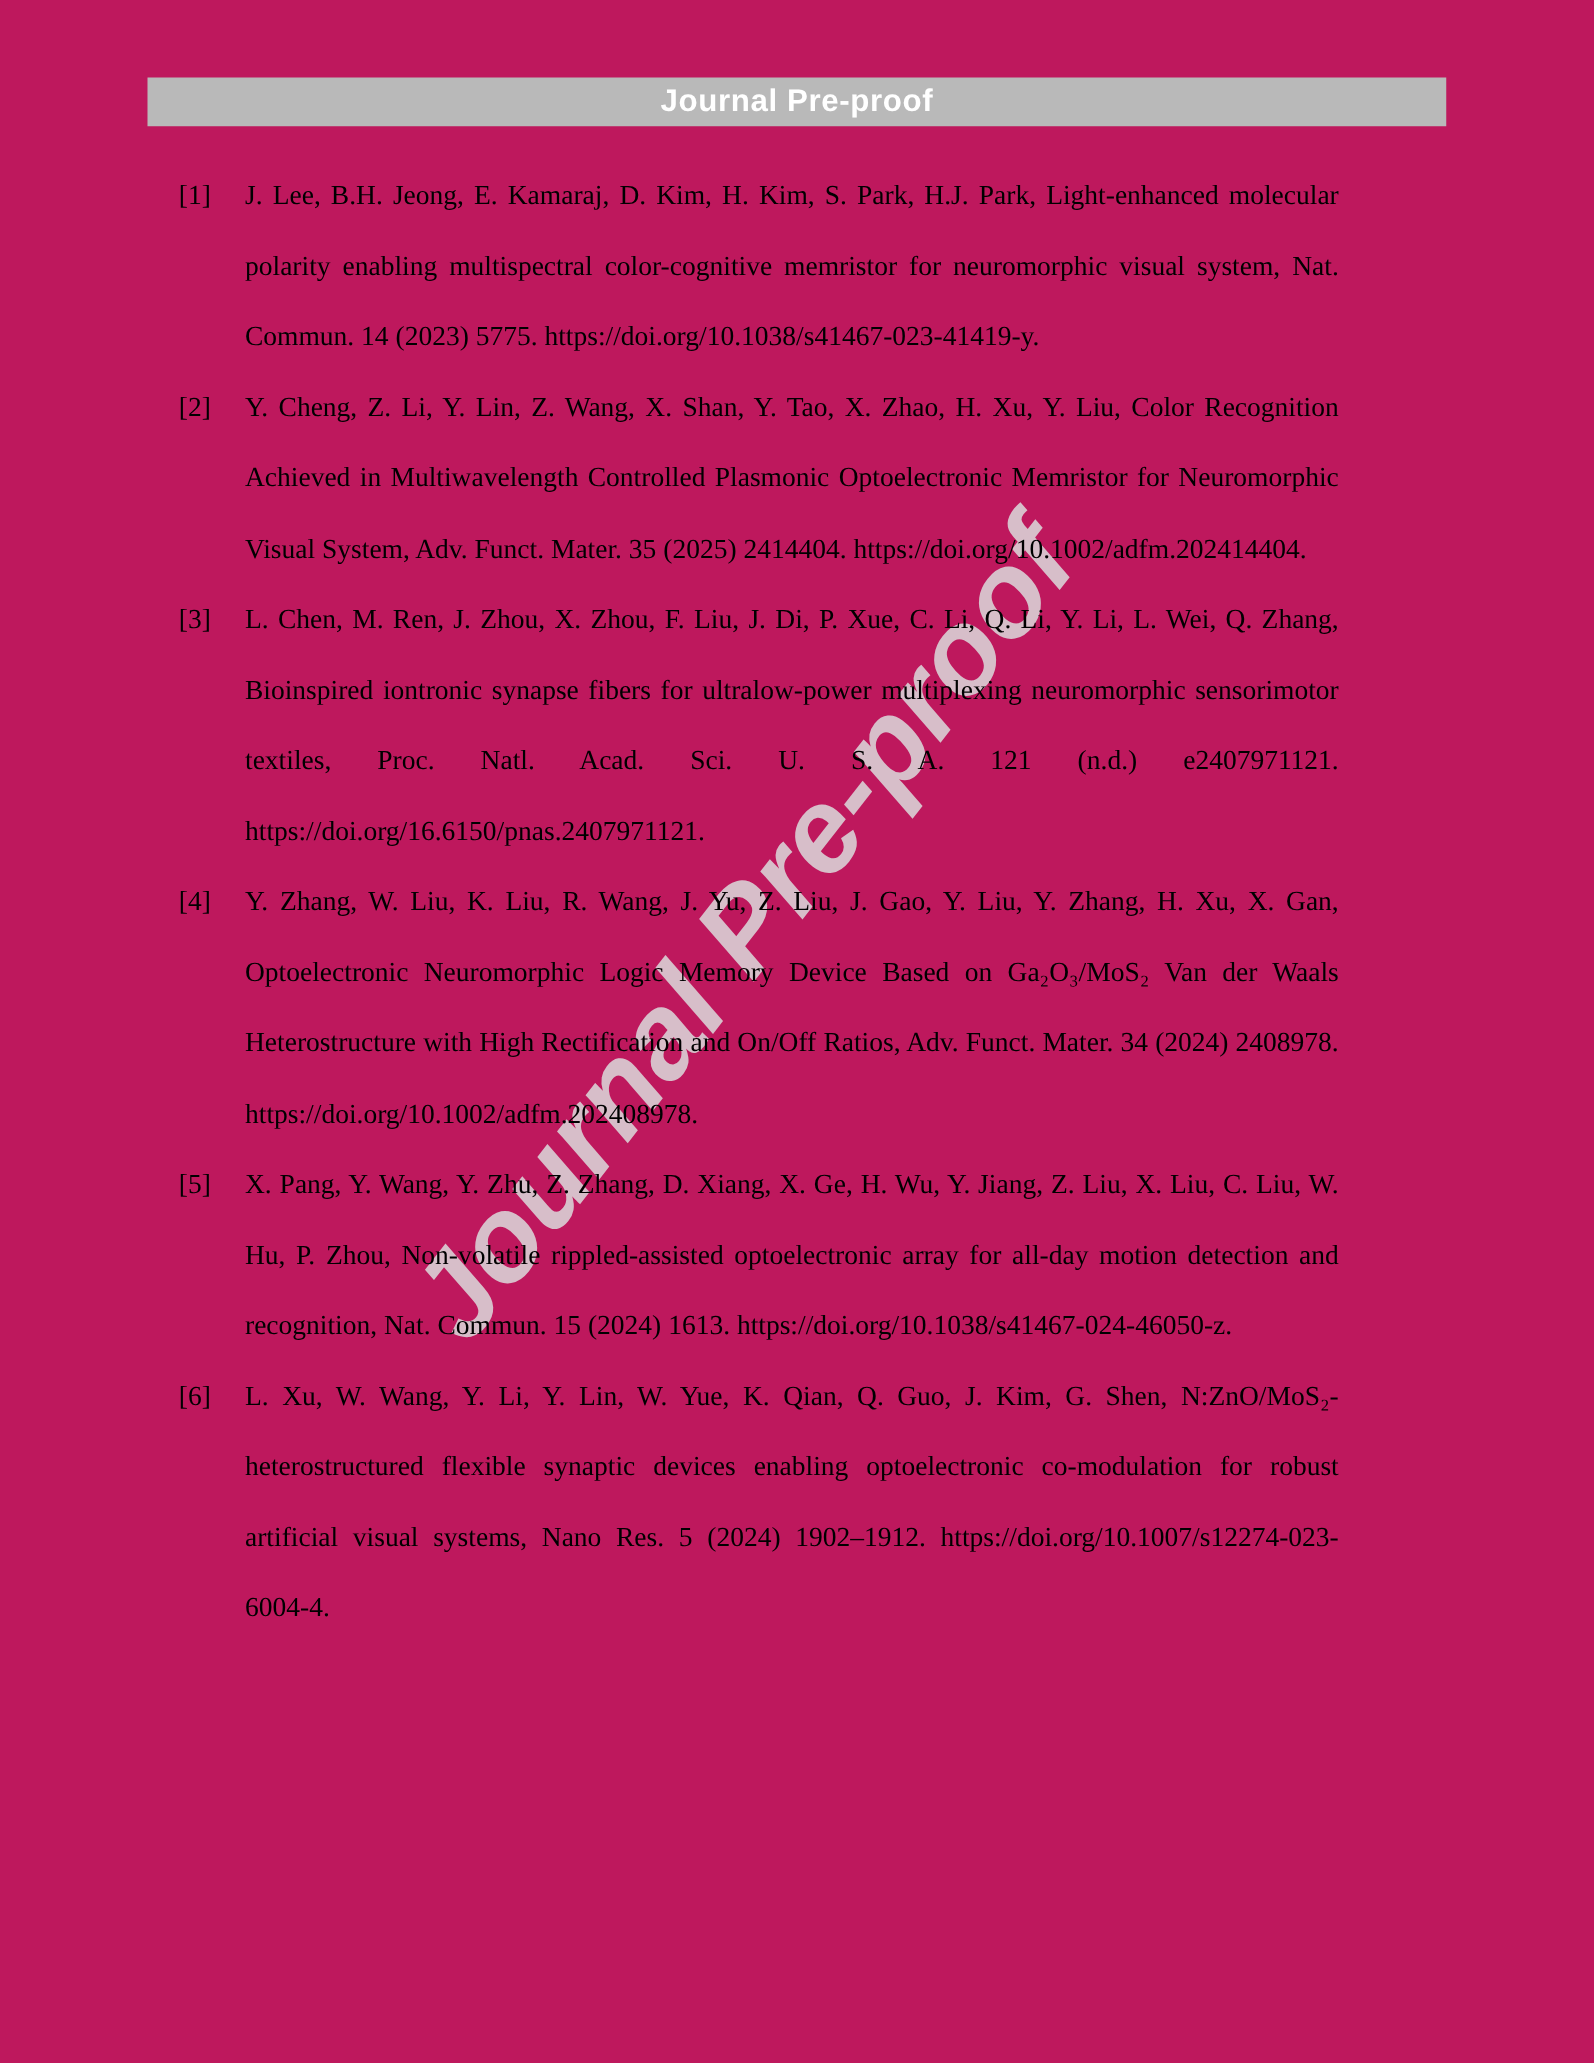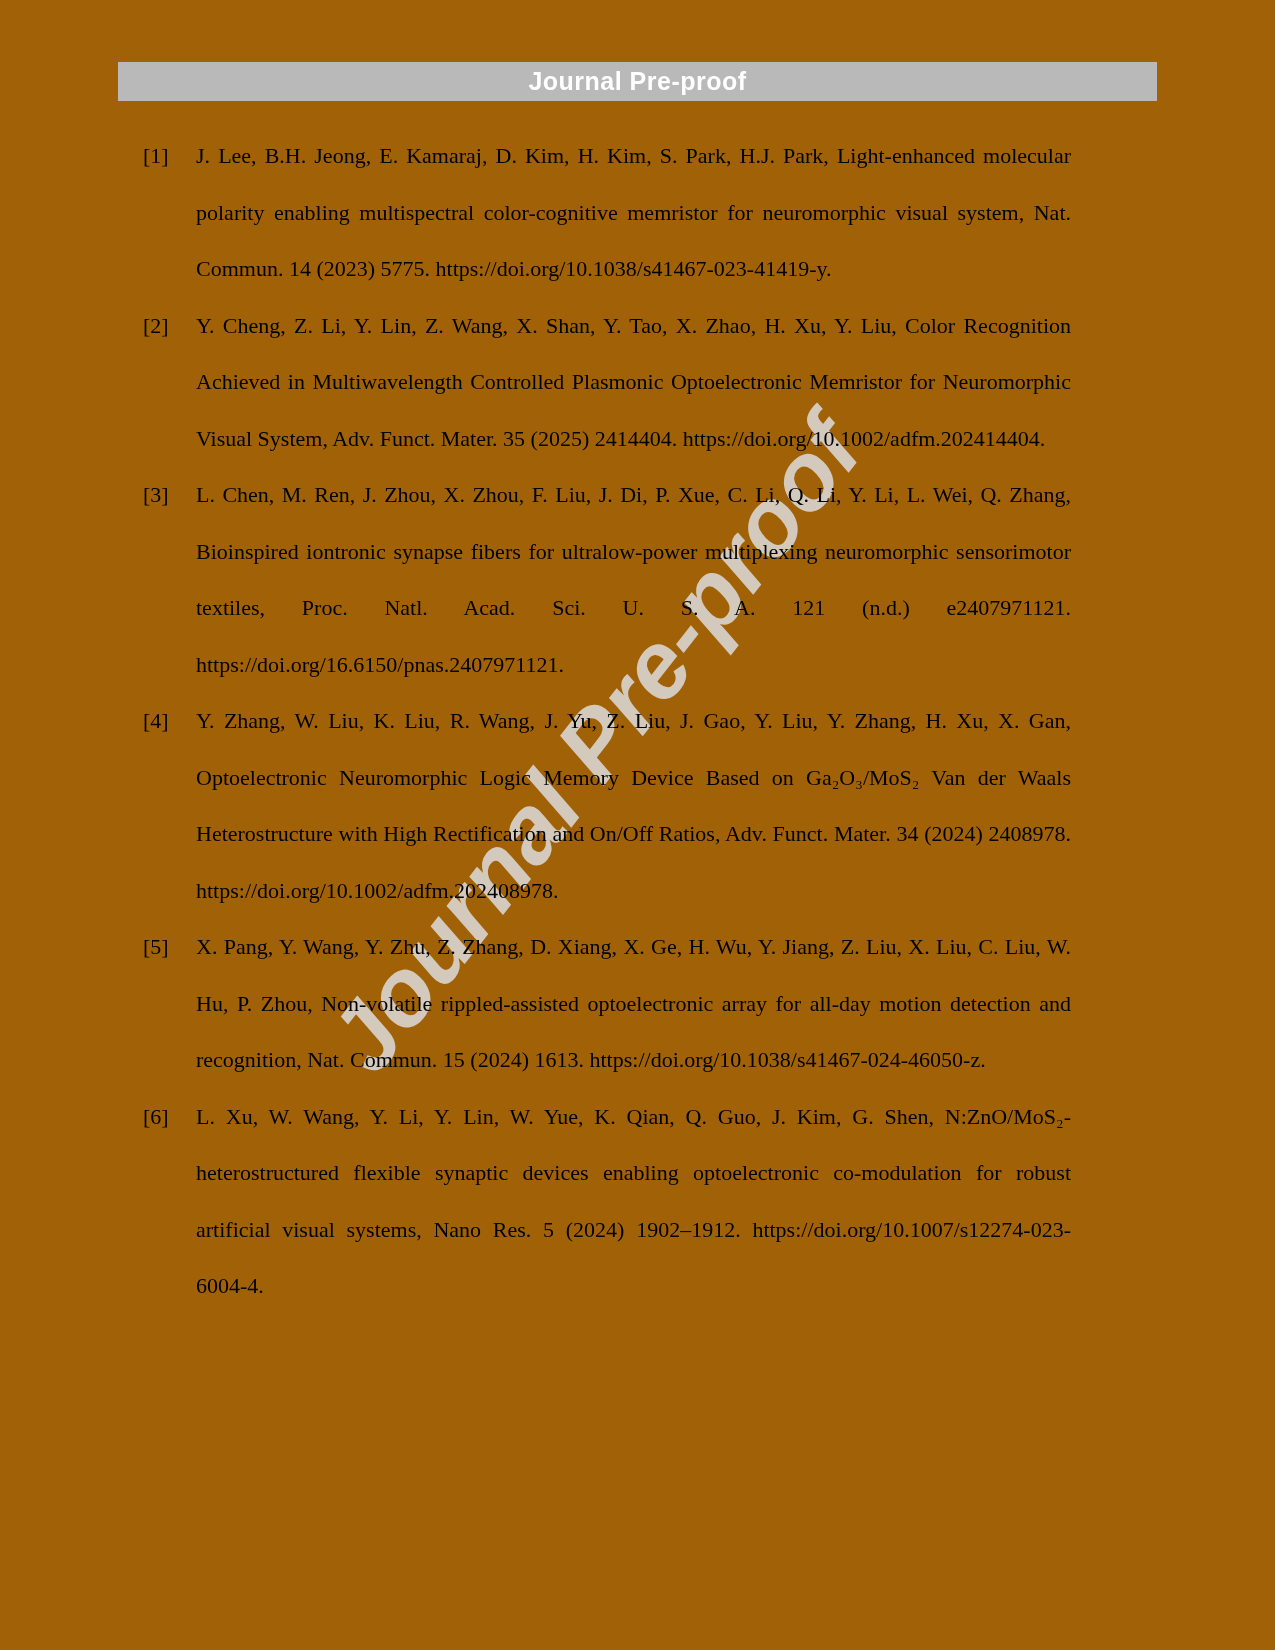--- a/index.html
+++ b/index.html
@@ -4,21 +4,21 @@
 <style>
   html, body {
     margin: 0;
     padding: 0;
     background: #ffffff;
   }
   .page {
     position: relative;
     width: 1275px;
     height: 1650px;
-    background: #a16207;
+    background: #be185d;
     overflow: hidden;
     font-family: "Liberation Serif", serif;
   }
   .banner {
     position: absolute;
     left: 118px;
     top: 62px;
     width: 1039px;
     height: 39px;
     background: #b9b9b9;

